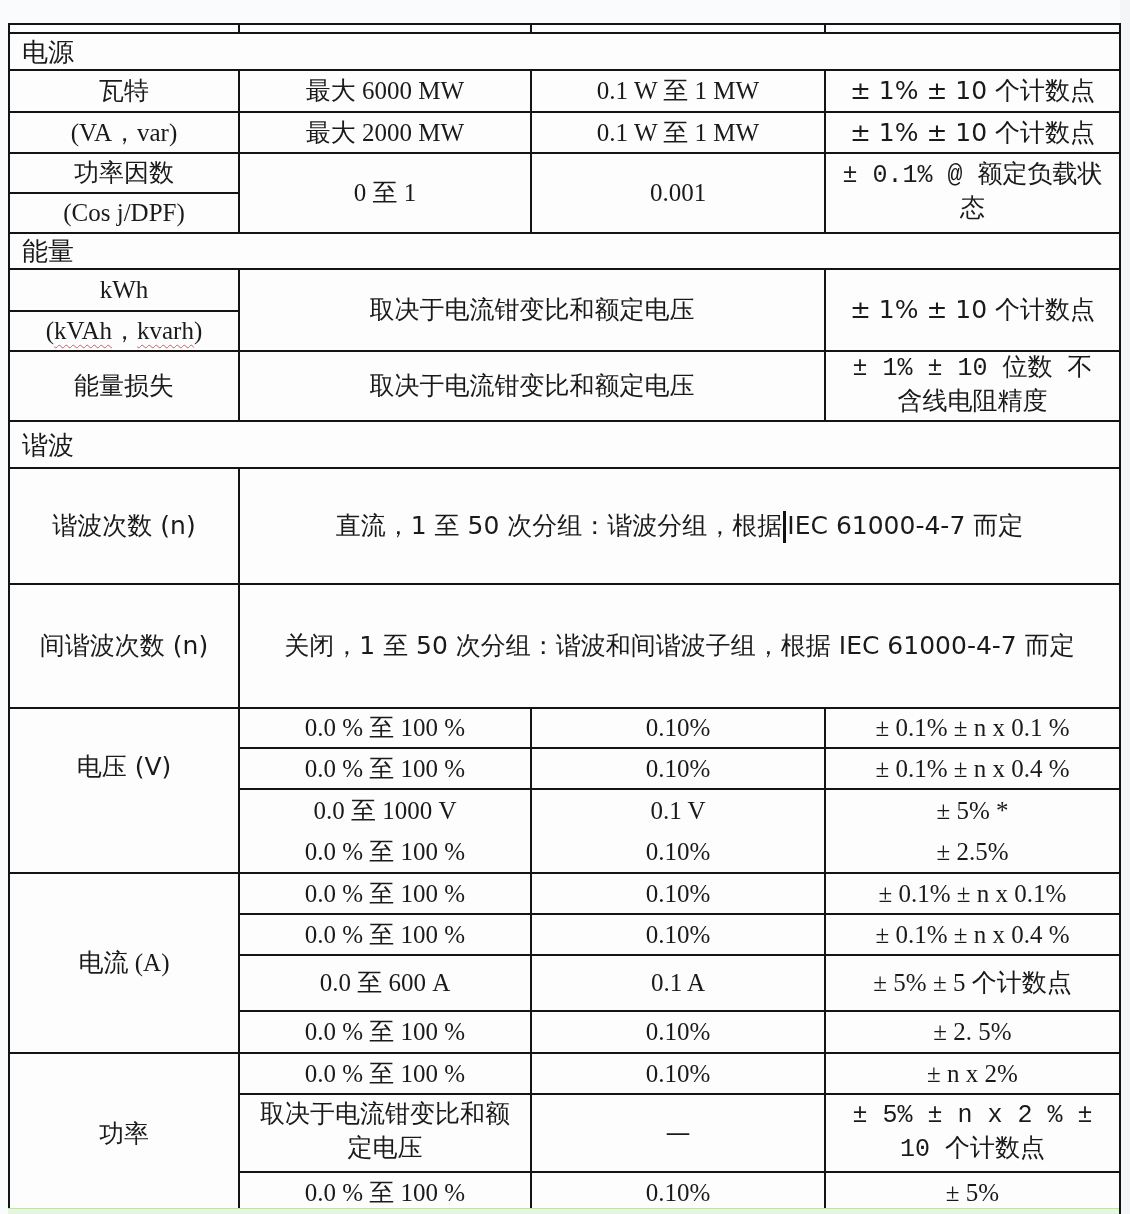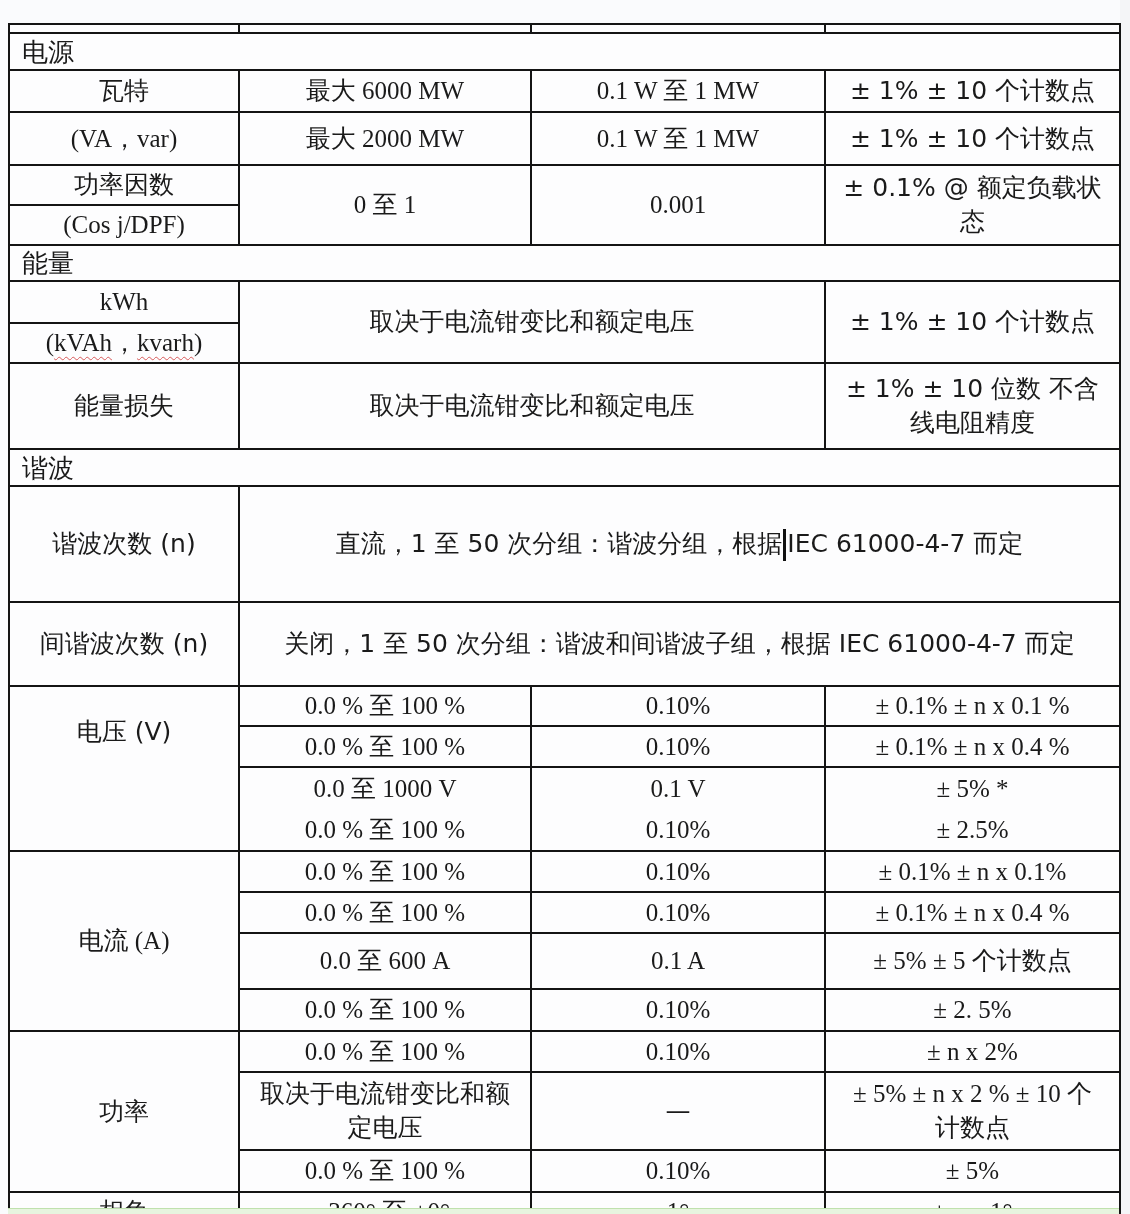--- a/index.html
+++ b/index.html
@@ -21,21 +21,21 @@
   table.spec td {
     border: 2px solid #141414;
     text-align: center;
     vertical-align: middle;
     padding: 0 6px;
     font-size: 25px;
     line-height: 34px;
     white-space: nowrap;
     overflow: hidden;
   }
-  table.spec td.wrap { white-space: normal; }
+  table.spec td.wrap { white-space: normal; font-family: Liberation Mono, monospace; }
   table.spec td.section {
     text-align: left;
     padding-left: 12px;
     font-size: 26px;
   }
   .serif { font-family: "Liberation Serif", "DejaVu Serif", serif; }
   .squiggle {
     text-decoration: underline wavy #d85a5a;
     text-decoration-thickness: 1px;
     text-underline-offset: 5px;
@@ -80,21 +80,21 @@
 
   <tr style="height:37px">
     <td colspan="4" class="section">电源</td>
   </tr>
   <tr style="height:42px">
     <td>瓦特</td>
     <td class="serif">最大 6000 MW</td>
     <td class="serif">0.1 W 至 1 MW</td>
     <td>± 1% ± 10 个计数点</td>
   </tr>
-  <tr style="height:53px">
+  <tr style="height:41px">
     <td class="serif">(VA，var)</td>
     <td class="serif">最大 2000 MW</td>
     <td class="serif">0.1 W 至 1 MW</td>
     <td>± 1% ± 10 个计数点</td>
   </tr>
   <tr style="height:40px">
     <td>功率因数</td>
     <td rowspan="2" class="serif">0 至 1</td>
     <td rowspan="2" class="serif">0.001</td>
     <td rowspan="2" class="wrap" style="padding:0 14px">± 0.1% @ 额定负载状态</td>
@@ -110,37 +110,37 @@
     <td class="serif">kWh</td>
     <td colspan="2" rowspan="2">取决于电流钳变比和额定电压</td>
     <td rowspan="2">± 1% ± 10 个计数点</td>
   </tr>
   <tr style="height:40px">
     <td class="serif">(<span class="squiggle">kVAh</span><span>，</span><span class="squiggle">kvarh</span>)</td>
   </tr>
   <tr style="height:56px">
     <td>能量损失</td>
     <td colspan="2">取决于电流钳变比和额定电压</td>
-    <td class="wrap" style="padding:8px 18px">± 1% ± 10 位数 不含线电阻精度</td>
-  </tr>
-
-  <tr style="height:37px">
+    <td class="wrap" style="padding:0 18px">± 1% ± 10 位数 不含线电阻精度</td>
+  </tr>
+
+  <tr style="height:47px">
     <td colspan="4" class="section">谐波</td>
   </tr>
   <tr style="height:116px">
     <td>谐波次数 (n)</td>
     <td colspan="3"><span>直流，1 至 50 次分组：谐波分组，根据</span><span class="caret"></span><span>IEC 61000-4-7 而定</span></td>
   </tr>
-  <tr style="height:84px">
+  <tr style="height:124px">
     <td>间谐波次数 (n)</td>
     <td colspan="3">关闭，1 至 50 次分组：谐波和间谐波子组，根据 IEC 61000-4-7 而定</td>
   </tr>
 
   <tr style="height:40px">
-    <td rowspan="3" style="vertical-align:top;padding-top:28px">电压 (V)</td>
+    <td rowspan="3" style="vertical-align:top;padding-top:41px">电压 (V)</td>
     <td class="serif">0.0 % 至 100 %</td>
     <td class="serif">0.10%</td>
     <td class="serif">± 0.1% ± n x 0.1 %</td>
   </tr>
   <tr style="height:41px">
     <td class="serif">0.0 % 至 100 %</td>
     <td class="serif">0.10%</td>
     <td class="serif">± 0.1% ± n x 0.4 %</td>
   </tr>
   <tr style="height:83px">

